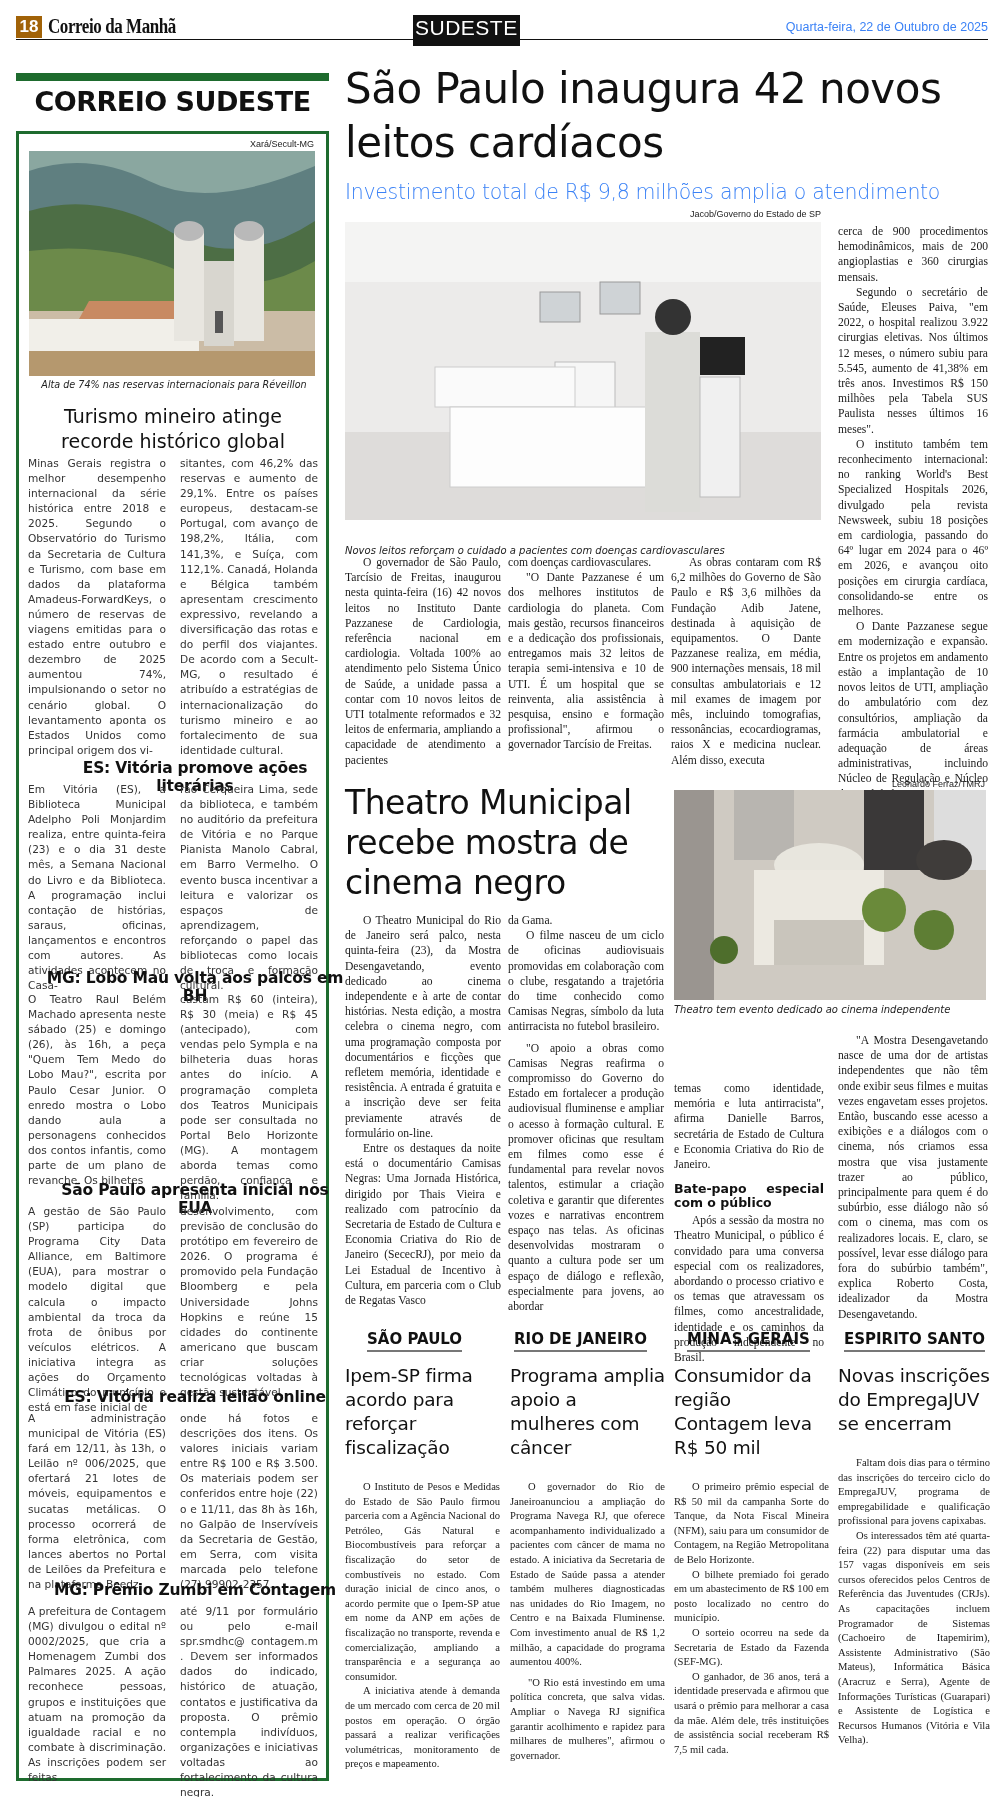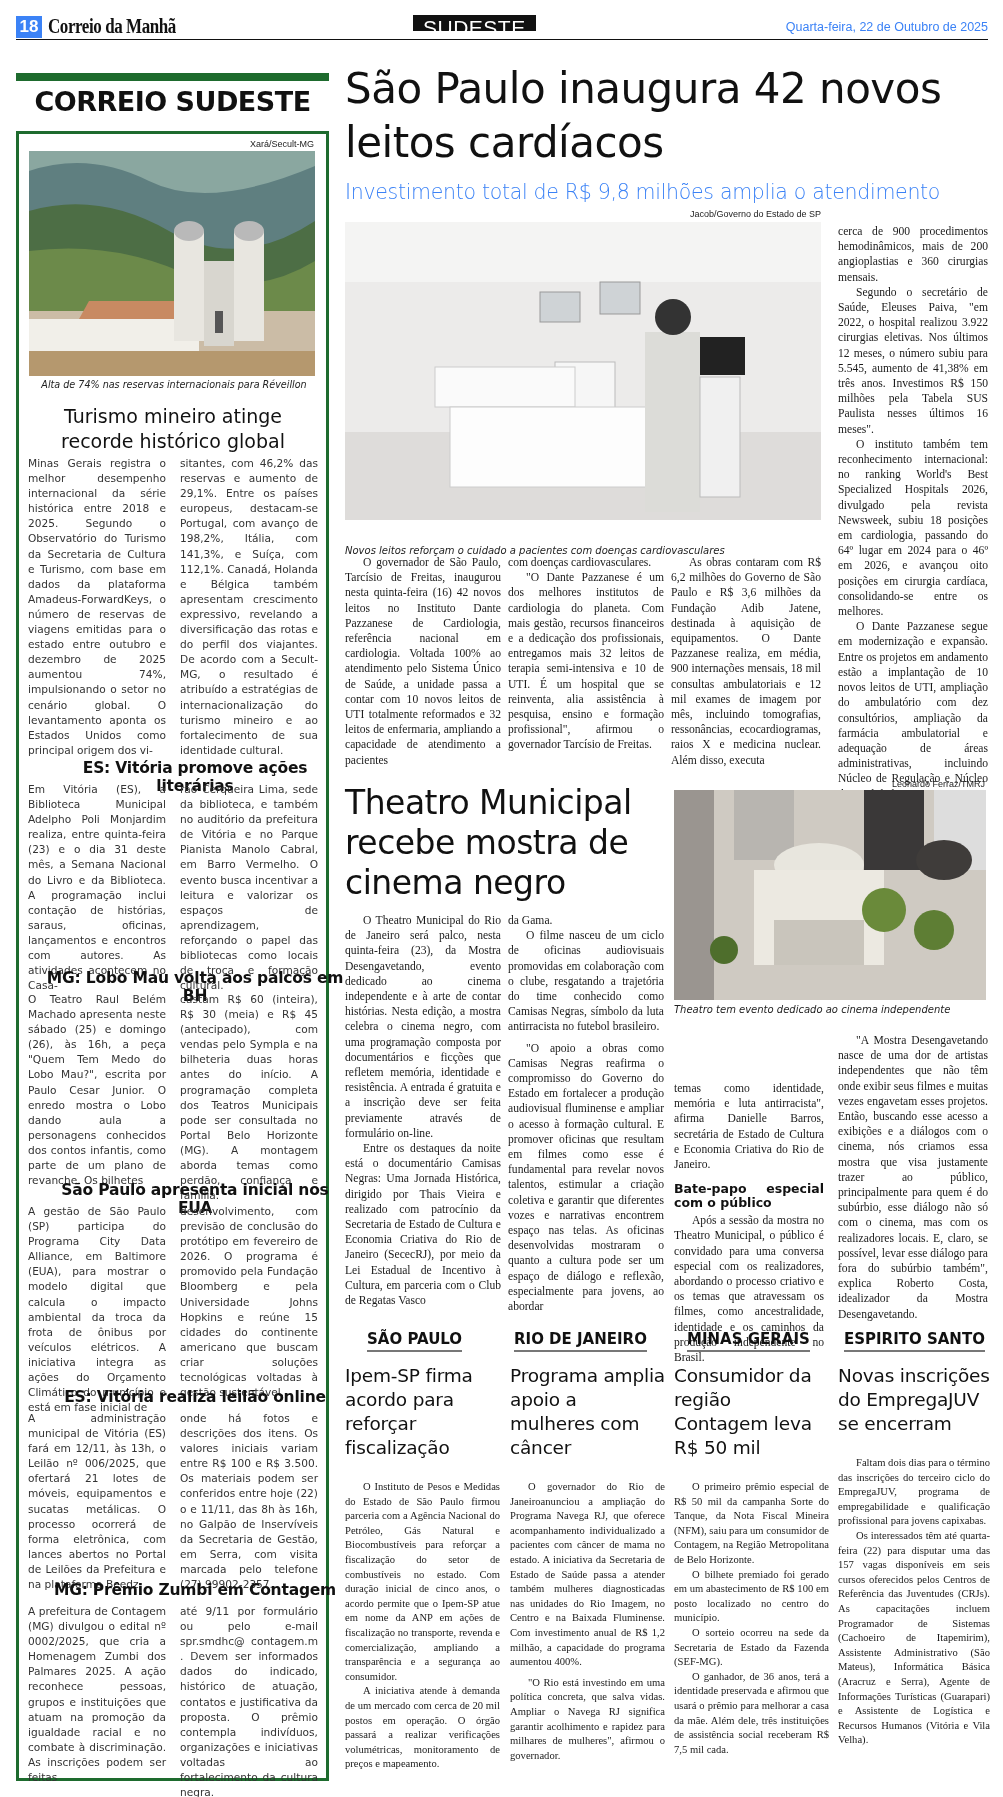--- a/index.html
+++ b/index.html
@@ -1,23 +1,23 @@
 <!DOCTYPE html>
 <html><head>
 <meta charset="utf-8">
 <style>
   * { box-sizing: border-box; margin: 0; padding: 0; }
   html, body { width: 1003px; height: 1797px; background: #fff; overflow: hidden; }
   body { position: relative; font-family: "Liberation Serif", serif; color: #111; }
 
   
   .hdr { position: absolute; left: 16px; top: 14px; width: 972px; height: 26px; border-bottom: 1.5px solid #111; }
-  .hdr .pg { position: absolute; left: 0; top: 2px; width: 26px; height: 22px; background: #3b82f6; color: #fff; font: bold 17px "Liberation Sans", sans-serif; text-align: center; line-height: 22px; }
+  .hdr .pg { position: absolute; left: 0; top: 2px; width: 26px; height: 22px; background: #a16207; color: #fff; font: bold 17px "Liberation Sans", sans-serif; text-align: center; line-height: 22px; }
   .hdr .paper { position: absolute; left: 32px; top: 1px; font: bold 20px "Liberation Serif", serif; letter-spacing: -0.5px; transform: scaleX(0.85); transform-origin: left; }
-  .hdr .sec { position: absolute; left: 397px; top: 1px; height: 16px; padding: 0 10px; background: #111; color: #fff; font: 21px "Liberation Sans", sans-serif; line-height: 25px; letter-spacing: 0.5px; }
+  .hdr .sec { position: absolute; left: 397px; top: 1px; height: 31px; padding: 0 2px; background: #111; color: #fff; font: 21px "Liberation Sans", sans-serif; line-height: 25px; letter-spacing: 0.5px; }
   .hdr .date { position: absolute; right: 0; top: 6px; font: 12.5px "Liberation Sans", sans-serif; color: #3b82f6; }
 
   
   .sb-bar { position: absolute; left: 16px; top: 73px; width: 313px; height: 8px; background: #1e6b2e; }
   .sb-title { position: absolute; left: 16px; top: 86px; width: 313px; text-align: center; font: bold 27px "DejaVu Sans", sans-serif; letter-spacing: -0.5px; }
   .sb-box { position: absolute; left: 16px; top: 131px; width: 313px; height: 1650px; border: 3.5px solid #1e6b2e; }
   .credit { font: 9px "Liberation Sans", sans-serif; color: #222; text-align: right; }
   .sb-credit { position: absolute; right: 12px; top: 5px; }
   .sb-photo { position: absolute; left: 10px; top: 17px; width: 286px; height: 225px; overflow: hidden; }
   .cap { font: italic 10.5px "DejaVu Sans", sans-serif; color: #222; }

